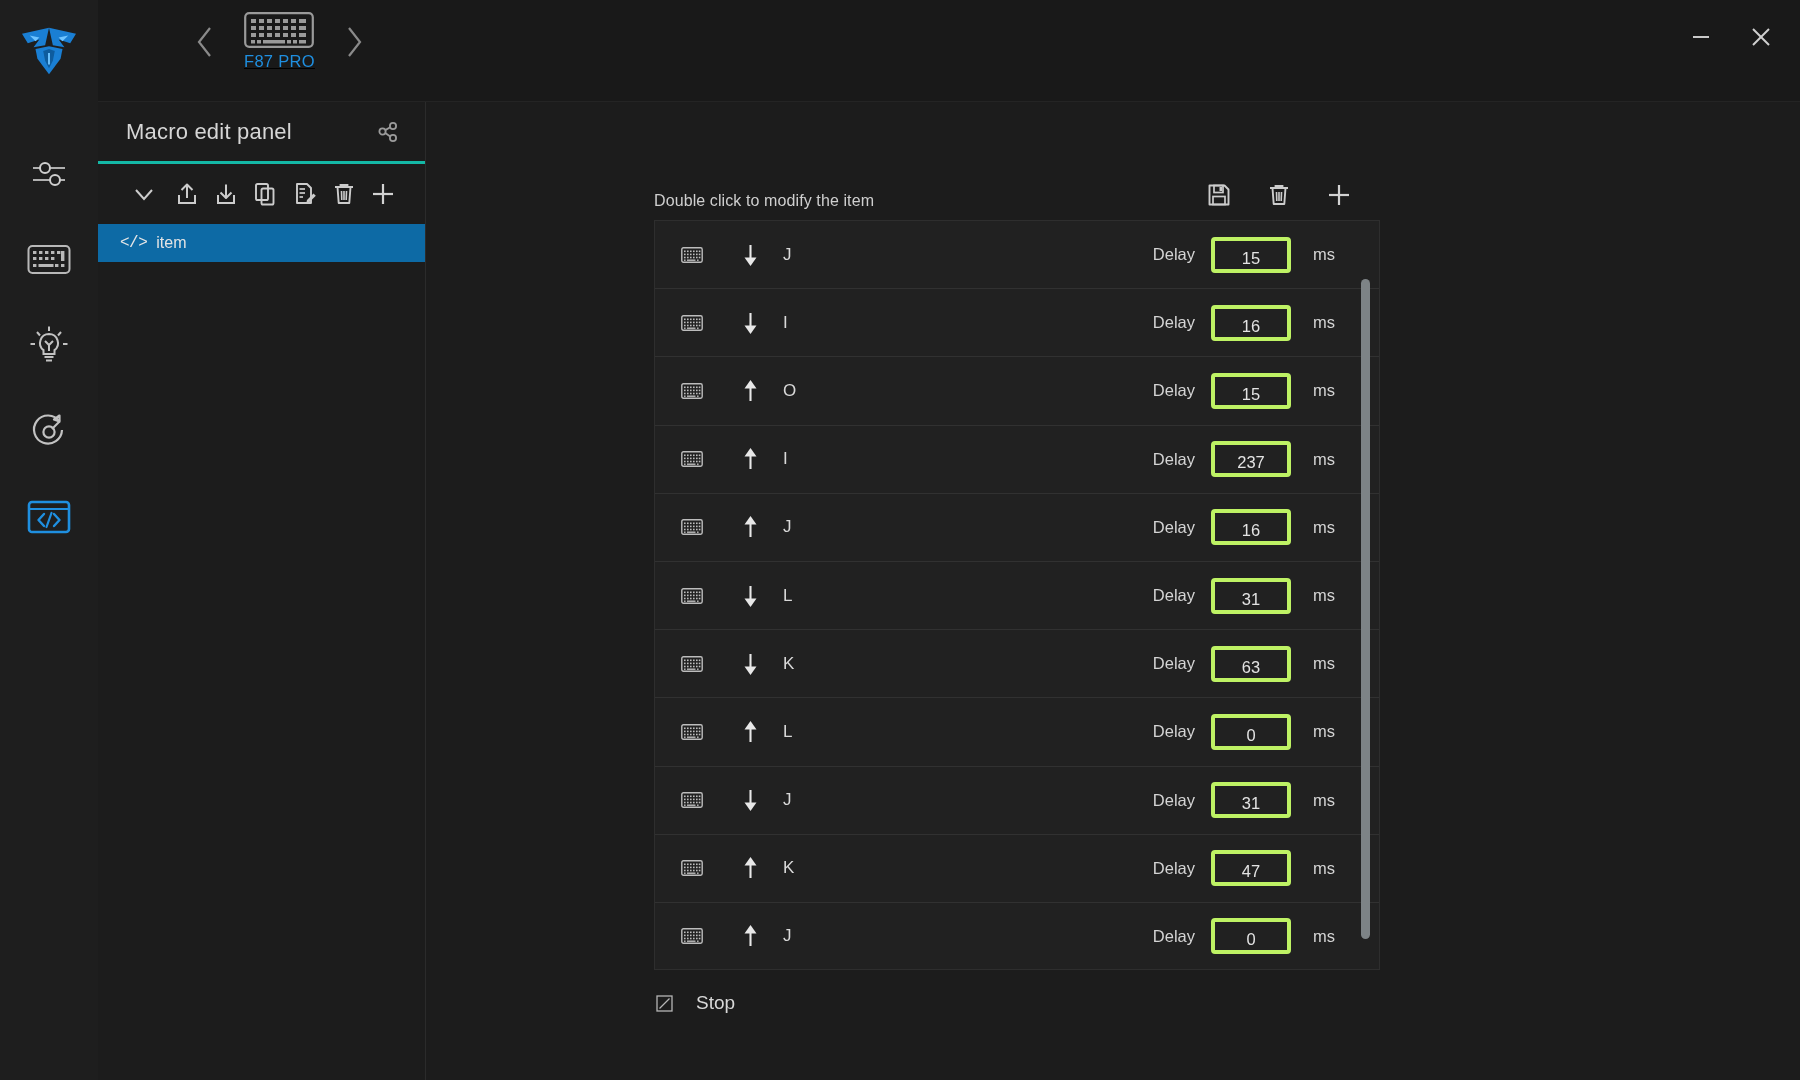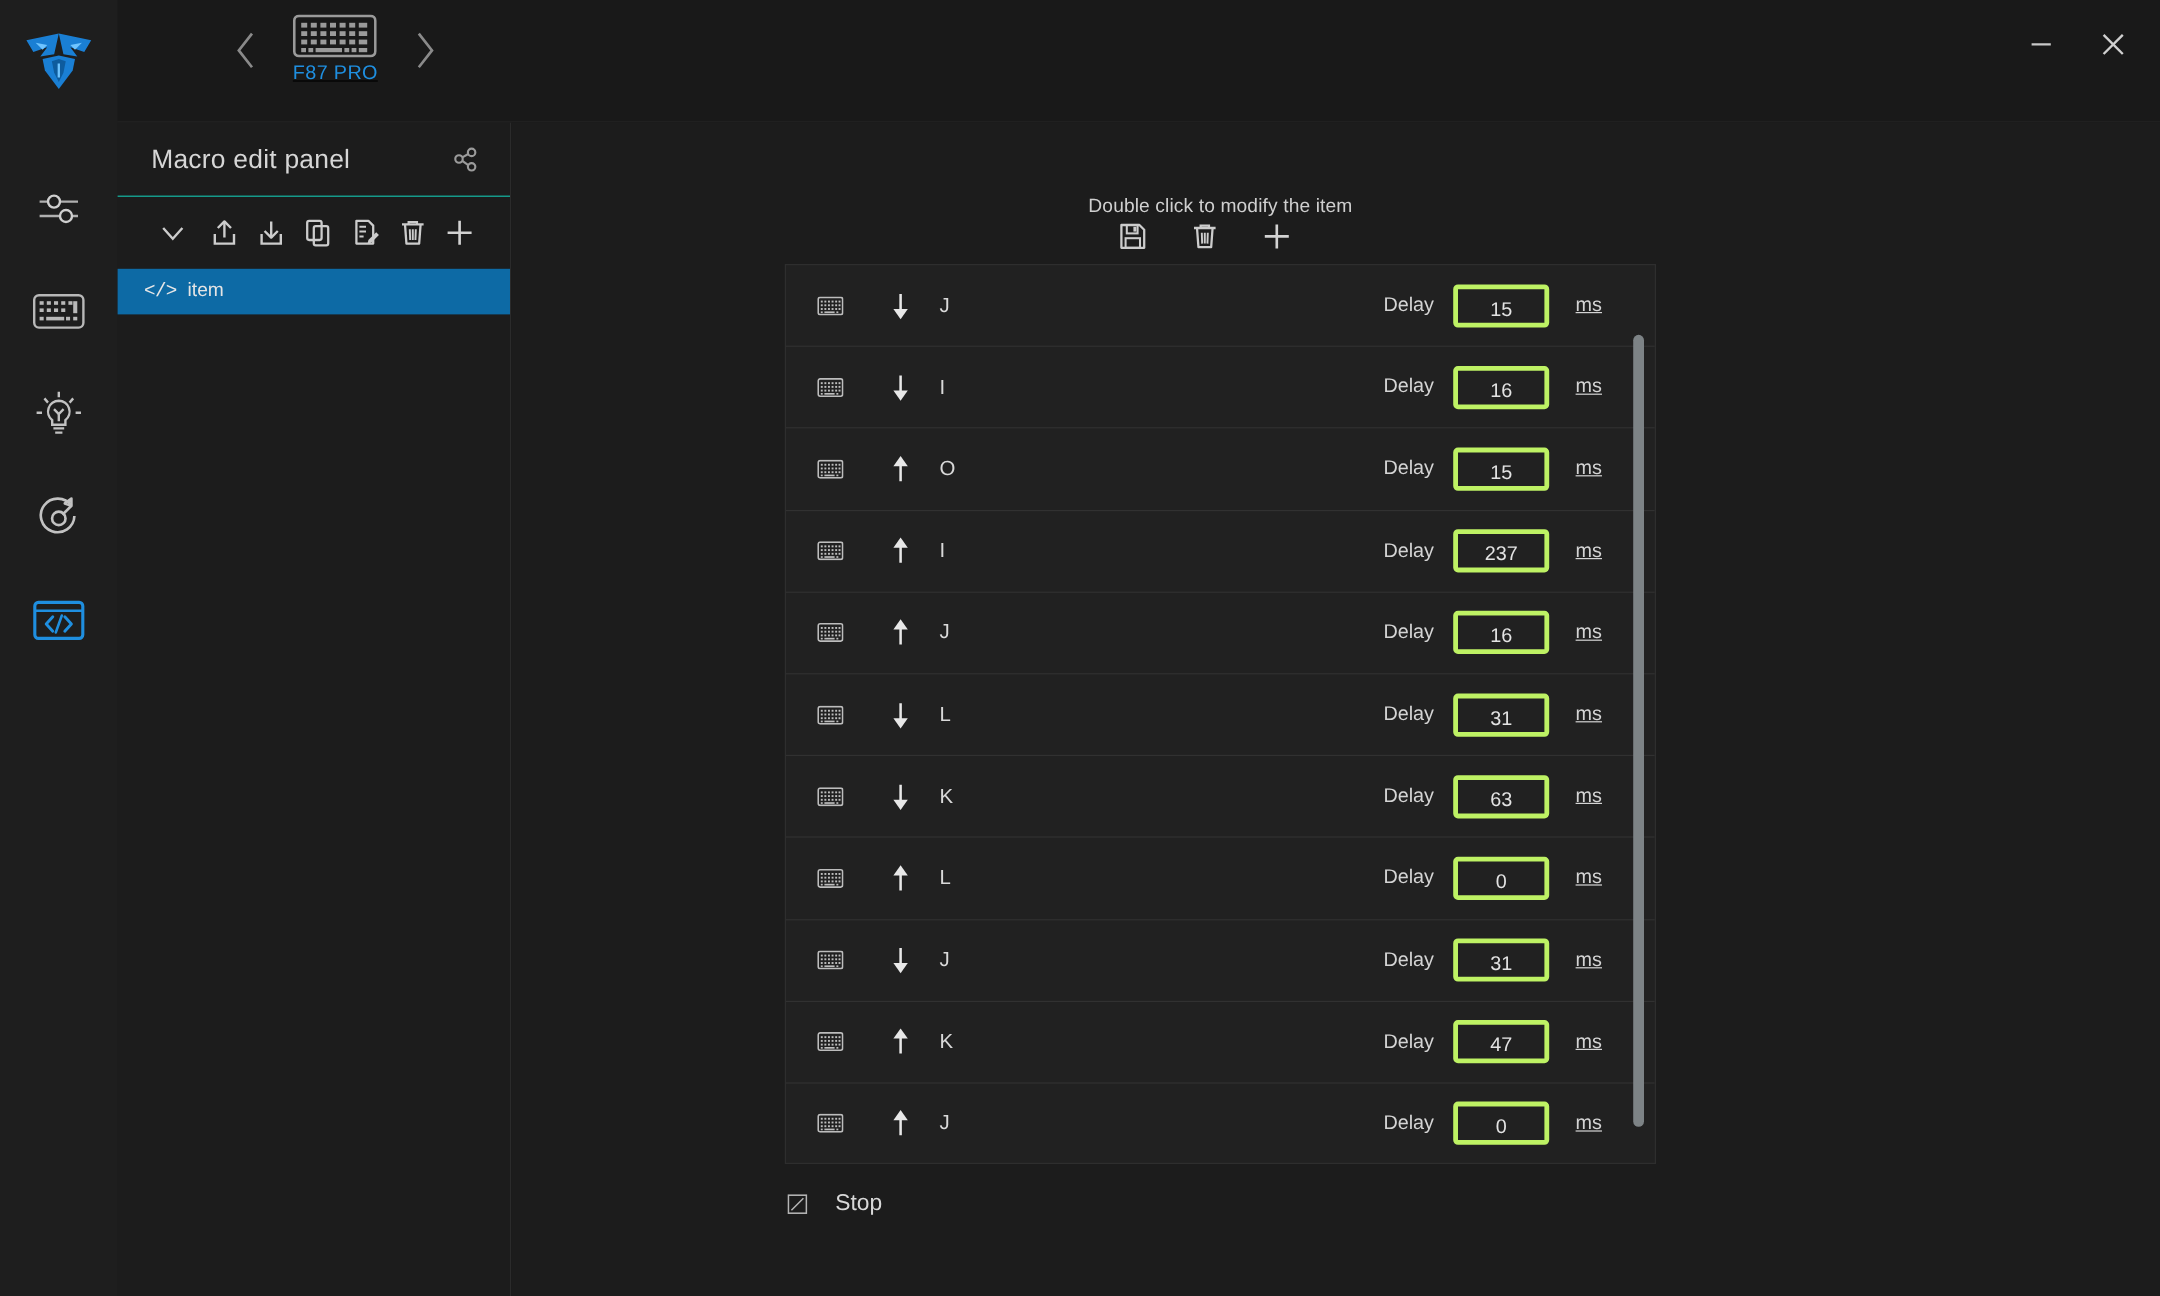--- a/index.html
+++ b/index.html
@@ -115,21 +115,21 @@
     border-right: 1px solid #2b2b2b;
     display: flex;
     flex-direction: column;
   }
   .macro-head {
     height: 62px;
     display: flex;
     align-items: center;
     padding: 0 22px 0 28px;
     justify-content: space-between;
-    border-bottom: 1px solid #14b8a6;
+    border-bottom: 3px solid #14b8a6;
   }
   .macro-title {
     color: #d6d6d6;
     font-size: 22px;
     font-weight: 400;
     letter-spacing: .2px;
   }
   .share-btn { width: 30px; height: 30px; display:flex; align-items:center; justify-content:center; cursor:pointer; }
 
   .macro-toolbar {
@@ -171,23 +171,22 @@
     background: #1c1c1c;
     position: relative;
     padding-top: 62px;
     padding-left: 228px;
   }
   .editor-wrap { width: 726px; }
 
   .editor-head {
     height: 46px;
     display: flex;
-    align-items: center;
+    align-items: flex-end;
     justify-content: space-between;
-    flex-direction: column;
   }
   .hint-text {
     color: #cfcfcf;
     font-size: 16px;
     letter-spacing: .1px;
   }
   .editor-actions { display: flex; align-items: center; gap: 30px; padding-right: 26px; }
   .ea-btn { width: 30px; height: 30px; display:flex; align-items:center; justify-content:center; cursor:pointer; }
 
   .step-list {
@@ -231,21 +230,20 @@
     font-size: 16.5px;
     text-align: center;
     line-height: 34px;
     cursor: text;
   }
   .ms-label {
     color: #d4d4d4;
     font-size: 16.5px;
     margin-left: 22px;
     width: 26px;
-    text-decoration: underline;
   }
 
   .list-scrollbar {
     position: absolute;
     top: 58px;
     right: 9px;
     width: 9px;
     height: 660px;
     background: #7d8386;
     border-radius: 5px;

